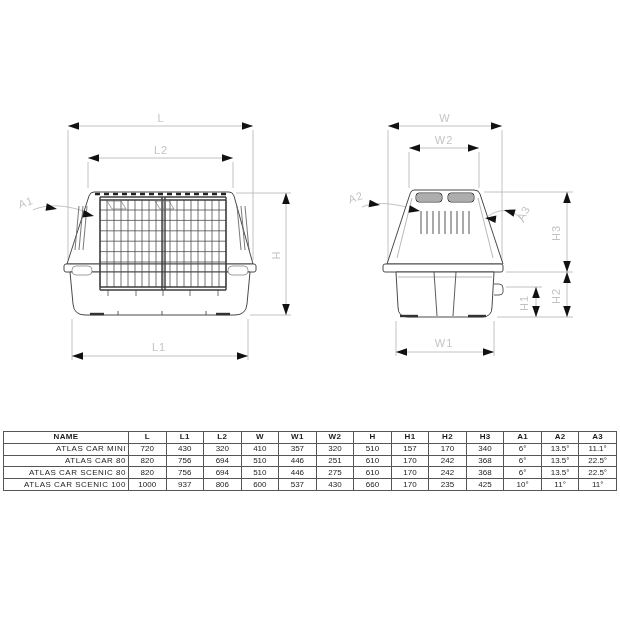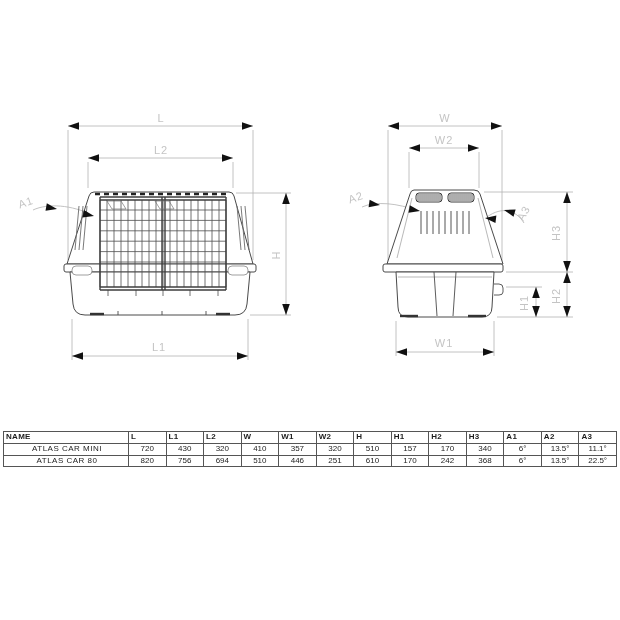--- a/index.html
+++ b/index.html
@@ -4,23 +4,23 @@
 <style>
   html,body{margin:0;padding:0;background:#fff;}
   #page{position:relative;width:620px;height:620px;background:#ffffff;overflow:hidden;
         font-family:"Liberation Sans",sans-serif;}
   #drawing{position:absolute;left:0;top:0;}
   .dimlabel{fill:#c4c4c4;font-family:"Liberation Sans",sans-serif;font-size:11px;letter-spacing:1px;}
   #spec-table{position:absolute;left:3px;top:431px;width:614px;border-collapse:collapse;
               table-layout:fixed;font-size:8px;color:#1c1c1c;}
   #spec-table th,#spec-table td{border:1px solid #555;height:10.8px;padding:0 2px;
               overflow:hidden;white-space:nowrap;line-height:10px;}
-  #spec-table th{font-weight:bold;text-align:left;letter-spacing:0.3px;}
+  #spec-table th{font-weight:bold;text-align:center;letter-spacing:0.3px;}
   #spec-table td.num{text-align:center;}
-  #spec-table td.name{text-align:center;padding-left:4px;letter-spacing:0.5px;}
+  #spec-table td.name{text-align:right;padding-left:4px;letter-spacing:0.5px;}
   #spec-table col.c-name{width:125px;}
 </style>
 </head>
 <body>
 
 <div id="page">
 
   <svg id="drawing" width="620" height="430" viewBox="0 0 620 430">
 
     <g>
@@ -315,16 +315,48 @@
           <td class="num">446</td>
           <td class="num">251</td>
           <td class="num">610</td>
           <td class="num">170</td>
           <td class="num">242</td>
           <td class="num">368</td>
           <td class="num">6°</td>
           <td class="num">13.5°</td>
           <td class="num">22.5°</td>
         </tr>
+        <tr>
+          <td class="name">ATLAS CAR SCENIC 80</td>
+          <td class="num">820</td>
+          <td class="num">756</td>
+          <td class="num">694</td>
+          <td class="num">510</td>
+          <td class="num">446</td>
+          <td class="num">275</td>
+          <td class="num">610</td>
+          <td class="num">170</td>
+          <td class="num">242</td>
+          <td class="num">368</td>
+          <td class="num">6°</td>
+          <td class="num">13.5°</td>
+          <td class="num">22.5°</td>
+        </tr>
+        <tr>
+          <td class="name">ATLAS CAR SCENIC 100</td>
+          <td class="num">1000</td>
+          <td class="num">937</td>
+          <td class="num">806</td>
+          <td class="num">600</td>
+          <td class="num">537</td>
+          <td class="num">430</td>
+          <td class="num">660</td>
+          <td class="num">170</td>
+          <td class="num">235</td>
+          <td class="num">425</td>
+          <td class="num">10°</td>
+          <td class="num">11°</td>
+          <td class="num">11°</td>
+        </tr>
       </tbody>
   </table>
 
 </div>
 
 </body></html>

